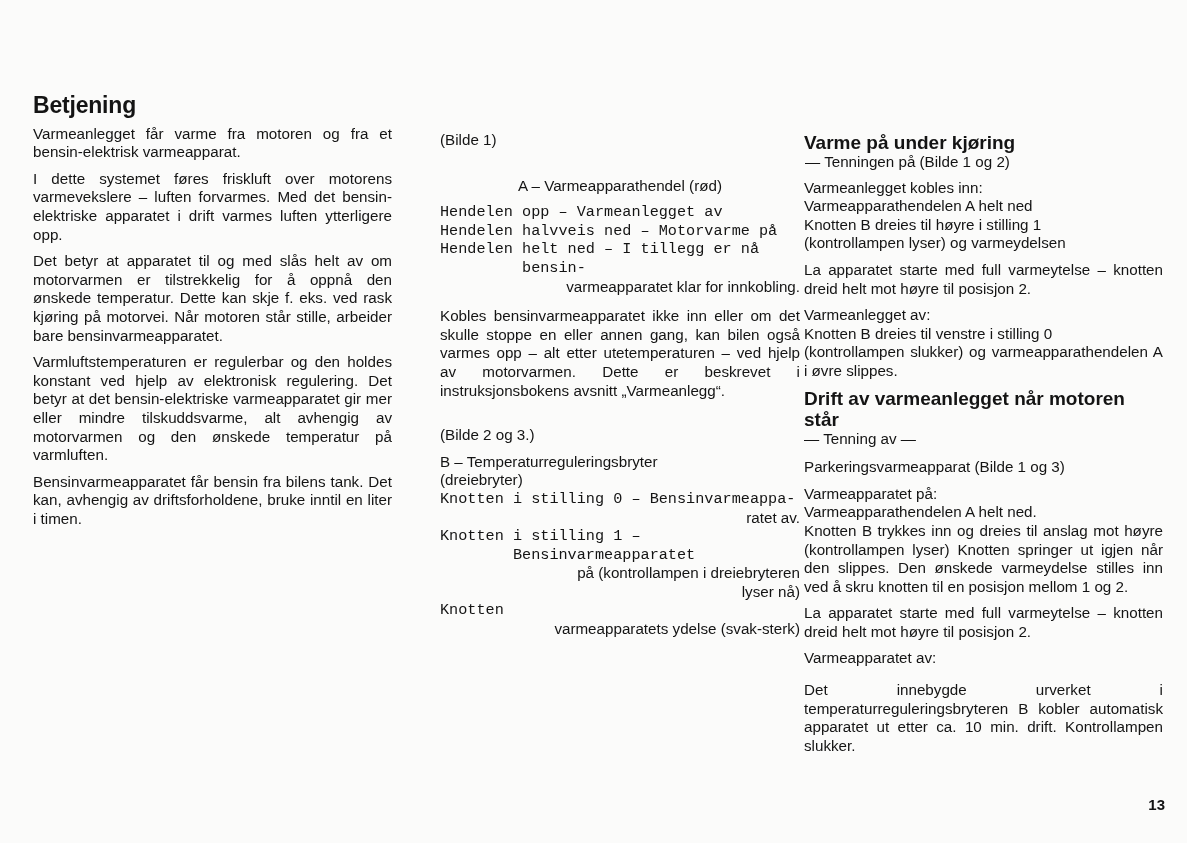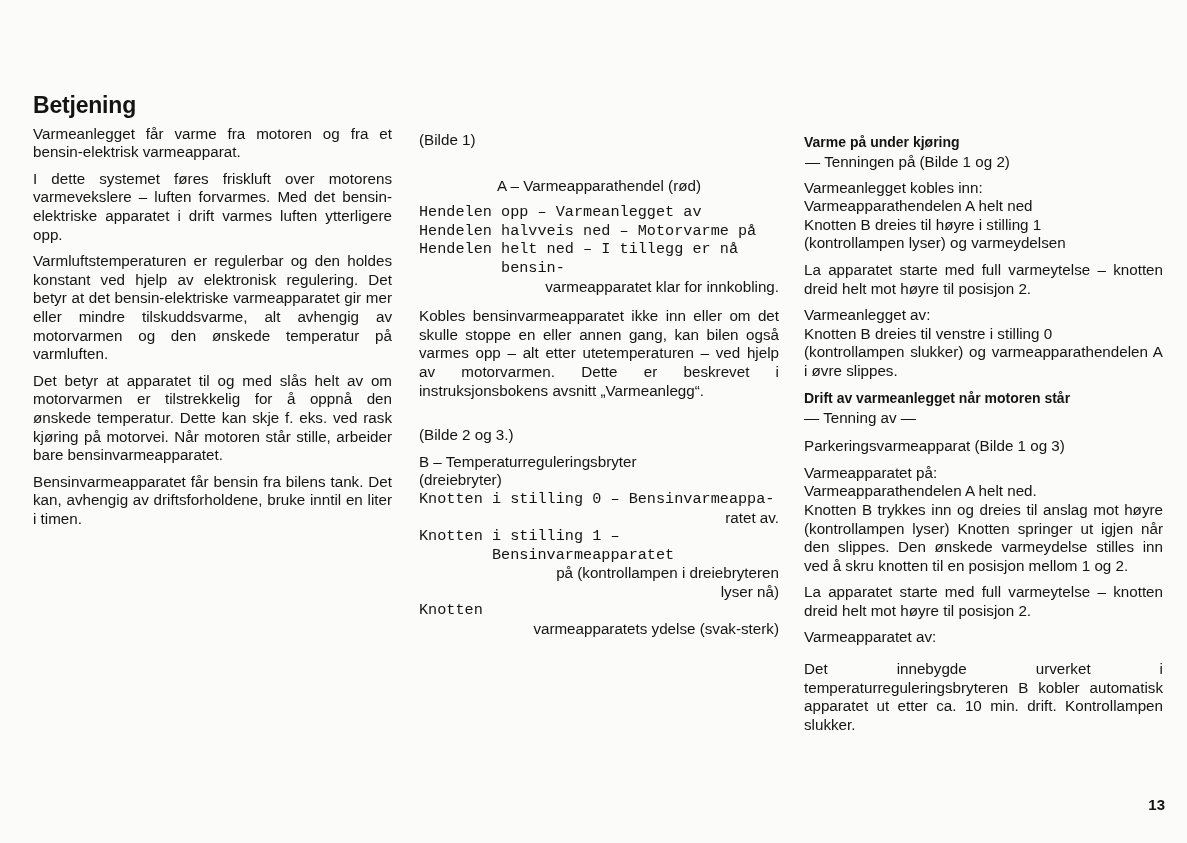--- a/index.html
+++ b/index.html
@@ -39,21 +39,21 @@
     .gap-lg {
       margin-top: 19px !important;
     }
     h1 {
       font-size: 23px;
       font-weight: bold;
       margin: 0;
       letter-spacing: -0.2px;
     }
     h2 {
-      font-size: 14px;
+      font-size: 19px;
       font-weight: bold;
       margin: 0;
       line-height: 21px;
     }
     .hang {
       display: flex;
       font-family: Liberation Mono, monospace;
     }
     .hang .lbl {
       flex: 0 0 auto;
@@ -76,26 +76,26 @@
   </style>
 </head>
 <body>
 
 <div class="page">
 
   <div class="col" style="left:33px; width:359px; top:60px;">
     <h1>Betjening</h1>
     <p class="just" style="margin-top:10px;">Varmeanlegget får varme fra motoren og fra et bensin-elektrisk varmeapparat.</p>
     <p class="just gap">I dette systemet føres friskluft over motorens varmevekslere – luften forvarmes. Med det bensin-elektriske apparatet i drift varmes luften ytterligere opp.</p>
+    <p class="just gap">Det betyr at apparatet til og med slås helt av om motorvarmen er tilstrekkelig for å oppnå den ønskede temperatur. Dette kan skje f. eks. ved rask kjøring på motorvei. Når motoren står stille, arbeider bare bensinvarmeapparatet.</p>
     <p class="just gap">Varmluftstemperaturen er regulerbar og den holdes konstant ved hjelp av elektronisk regulering. Det betyr at det bensin-elektriske varmeapparatet gir mer eller mindre tilskuddsvarme, alt avhengig av motorvarmen og den ønskede temperatur på varmluften.</p>
-    <p class="just gap">Det betyr at apparatet til og med slås helt av om motorvarmen er tilstrekkelig for å oppnå den ønskede temperatur. Dette kan skje f. eks. ved rask kjøring på motorvei. Når motoren står stille, arbeider bare bensinvarmeapparatet.</p>
     <p class="just gap">Bensinvarmeapparatet får bensin fra bilens tank. Det kan, avhengig av driftsforholdene, bruke inntil en liter i timen.</p>
   </div>
 
-  <div class="col" style="left:419px; width:360px; top:95px;">
+  <div class="col" style="left:440px; width:360px; top:95px;">
     <p>(Bilde 1)</p>
     <p style="margin-top:27px;text-align:center;">A – Varmeapparathendel (rød)</p>
     <div style="margin-top:8px;">
       <div class="hang">
         <span class="lbl">Hendelen </span>
         <span>opp – Varmeanlegget av</span>
       </div>
       <div class="hang">
         <span class="lbl">Hendelen </span>
         <span>halvveis ned – Motorvarme på</span>

